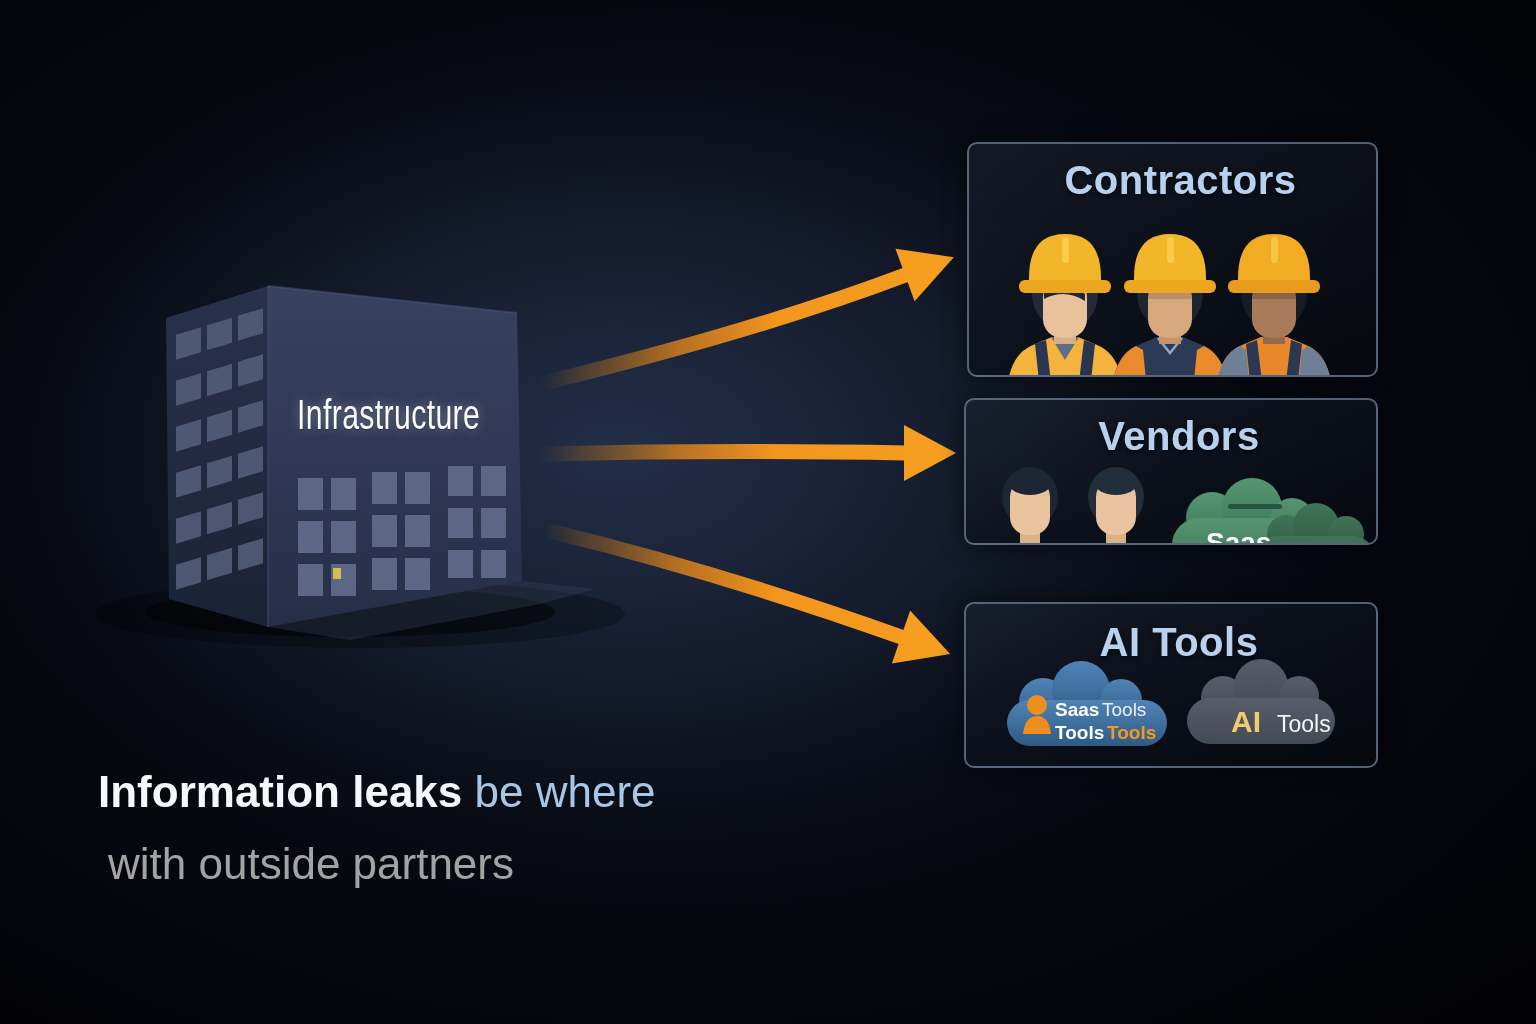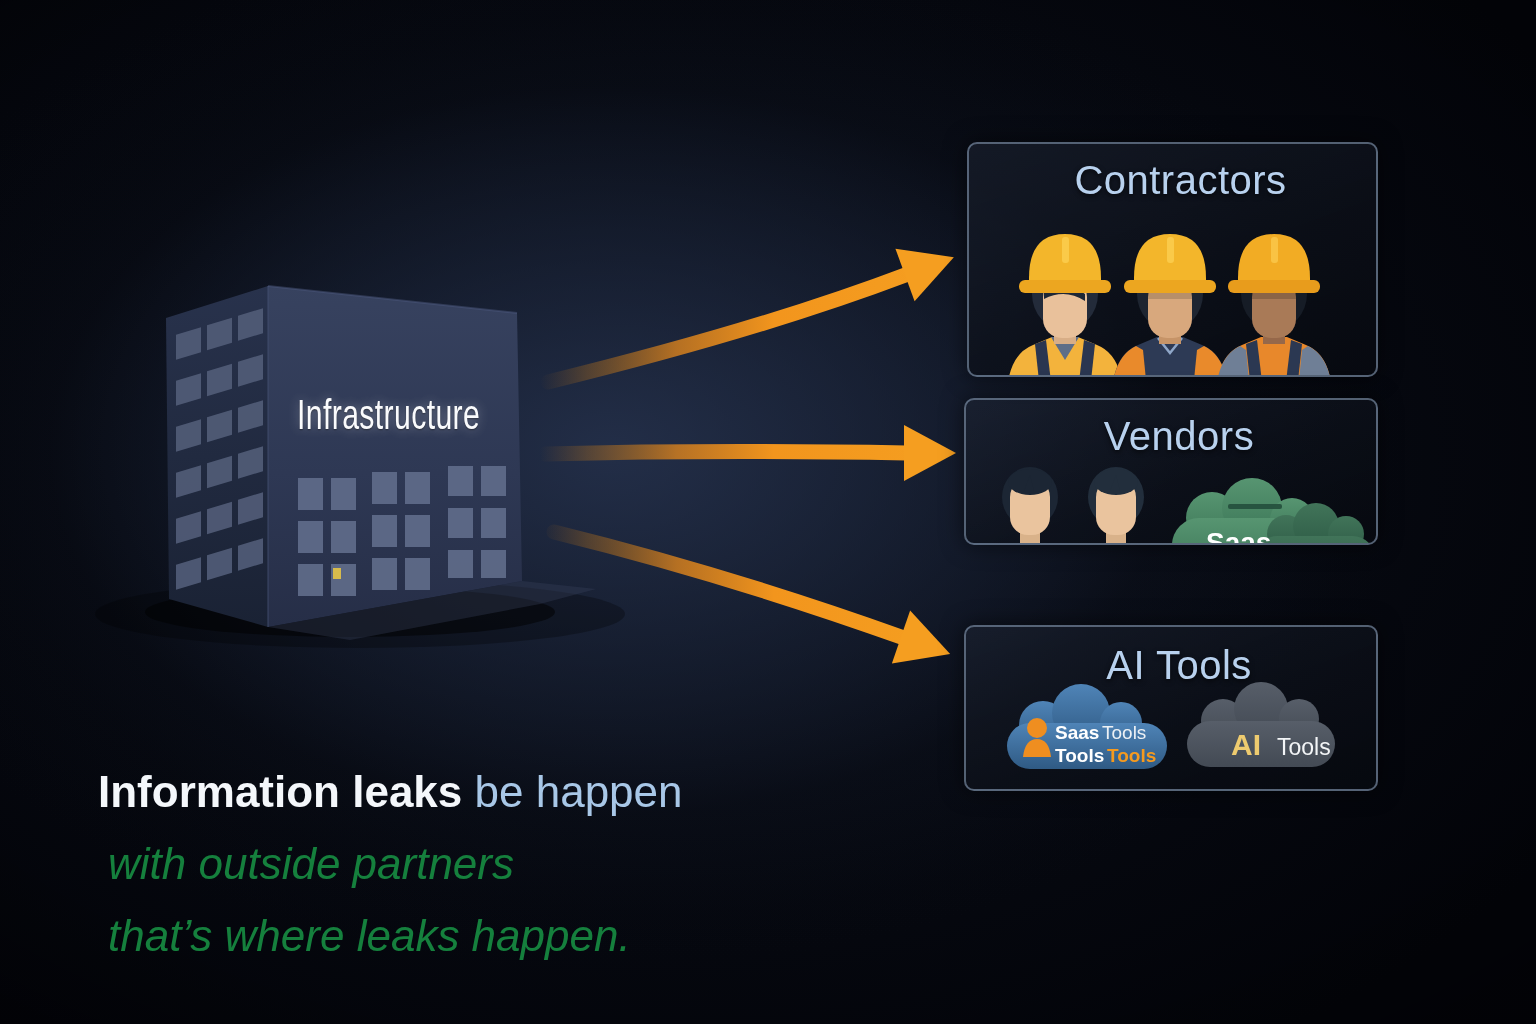--- a/index.html
+++ b/index.html
@@ -24,37 +24,37 @@
   }
 
   .panel{
     position:absolute;z-index:3;box-sizing:border-box;overflow:hidden;
     border:2px solid rgba(148,170,196,.55);border-radius:10px;
     background:linear-gradient(160deg, rgba(30,37,52,.55) 0%, rgba(13,17,26,.72) 55%, rgba(7,10,16,.8) 100%);
     box-shadow:0 0 22px rgba(0,0,0,.55);
   }
   #panel-contractors{left:967px;top:142px;width:411px;height:235px;}
   #panel-vendors{left:964px;top:398px;width:414px;height:147px;}
-  #panel-ai{left:964px;top:625px;width:414px;height:166px;}
+  #panel-ai{left:964px;top:602px;width:414px;height:166px;}
 
   .panel-title{
     position:absolute;left:0;right:0;text-align:center;
-    font-weight:400;color:#B8D1EE;letter-spacing:.5px;
+    font-weight:700;color:#B8D1EE;letter-spacing:.5px;
     text-shadow:0 2px 5px rgba(0,0,0,.65);
     padding-left:16px;
   }
   #panel-contractors .panel-title{top:14px;font-size:40px;}
   #panel-vendors .panel-title{top:14px;font-size:40px;}
   #panel-ai .panel-title{top:16px;font-size:40px;}
   .panel-art{position:absolute;left:0;top:0;}
 
   .caption{position:absolute;left:98px;top:756px;z-index:4;font-size:44px;line-height:72px;white-space:nowrap;}
   .caption .cap-bold{font-weight:700;color:#F4F7FB;}
   .caption .cap-blue{font-weight:400;color:#A8C7E7;}
-  .cap-line-2,.cap-line-3{padding-left:10px;font-weight:400;color:#15803d;font-style:italic;}
+  .cap-line-2,.cap-line-3{padding-left:10px;font-weight:400;color:#a3a3a3;}
 </style>
 </head>
 <body>
 
 <div class="canvas">
   <div class="glow glow-soft"></div>
   <div class="glow glow-main"></div>
 
   <svg class="scene-svg" width="1536" height="1024" viewBox="0 0 1536 1024">
     <defs>
@@ -312,19 +312,18 @@
             <circle cx="112" cy="26" r="20"></circle>
           <rect x="0" y="28" width="148" height="46" rx="23"></rect>
         </g>
         <text x="44" y="62" font-size="30" font-weight="700" fill="#EECB6F">AI</text>
         <text x="90" y="62" font-size="23" fill="#F3F5F7">Tools</text>
       </g>
     </svg>
   </div>
 
   <div class="caption">
-    <div class="cap-line-1"><span class="cap-bold">Information leaks</span><span class="cap-blue"> be happen</span></div>
+    <div class="cap-line-1"><span class="cap-bold">Information leaks</span><span class="cap-blue"> be where</span></div>
     <div class="cap-line-2">with outside partners</div>
-    <div class="cap-line-3">that’s where leaks happen.</div>
   </div>
 
   <div class="glow vignette"></div>
 </div>
 
 </body></html>

